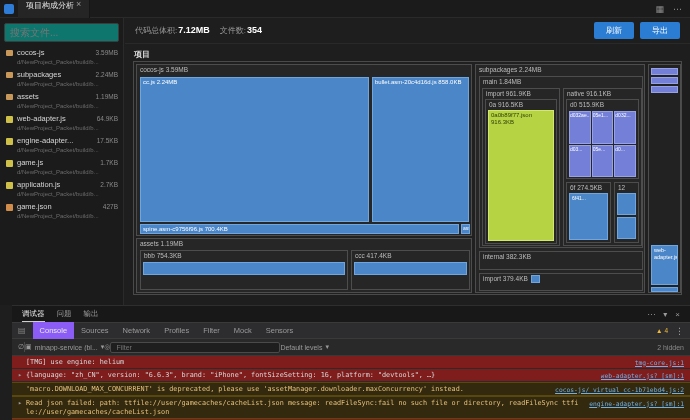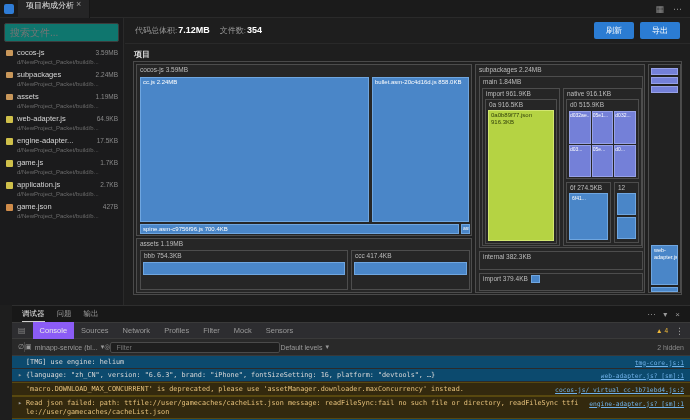--- a/index.html
+++ b/index.html
@@ -65,21 +65,21 @@
   .warn-badge { color:#f0b93a; font-size:6.5px; display:flex; align-items:center; gap:2px; }
   .kebab { color:#9a9a9a; font-size:9px; }
 
   .dt-toolbar { height:17px; display:flex; align-items:center; background:#292929; border-bottom:1px solid #383838; padding:0 6px; font-size:7px; color:#9a9a9a; }
   .dt-toolbar .sep { width:1px; height:10px; background:#4a4a4a; }
   .context-select { display:flex; align-items:center; gap:3px; cursor:pointer; max-width:110px; white-space:nowrap; overflow:hidden; }
   .filter-input { background:#1e1e1e; border:1px solid #4a4a4a; border-radius:2px; color:#ccc; font-size:7px; padding:1px 5px; width:170px; outline:none; }
   .levels { display:flex; align-items:center; gap:3px; cursor:pointer; }
   .hidden-label { margin-left:auto; color:#8a8a8a; }
 
-  .dt-console { height:65px; overflow:hidden; background:#0c4a6e; font-family:"DejaVu Sans Mono",monospace; font-size:6.8px; }
+  .dt-console { height:65px; overflow:hidden; background:#7f1d1d; font-family:"DejaVu Sans Mono",monospace; font-size:6.8px; }
   .c-row { display:flex; align-items:flex-start; padding:1.5px 6px; border-bottom:1px solid #2b2b2b; color:#d8d8d8; line-height:9px; }
   .c-row.warn { background:#33290e; border-top:1px solid #58480f; border-bottom:1px solid #58480f; color:#e5c07b; }
   .c-prefix { width:8px; flex:0 0 auto; color:#9a9a9a; }
   .c-text { flex:1 1 auto; word-break:break-all; }
   .c-link { flex:0 0 auto; margin-left:8px; max-width:170px; color:#6fb0e8; text-decoration:underline; white-space:nowrap; overflow:hidden; font-size:6.3px; cursor:pointer; }
 </style>
 </head>
 <body>
 
 <div class="app">

